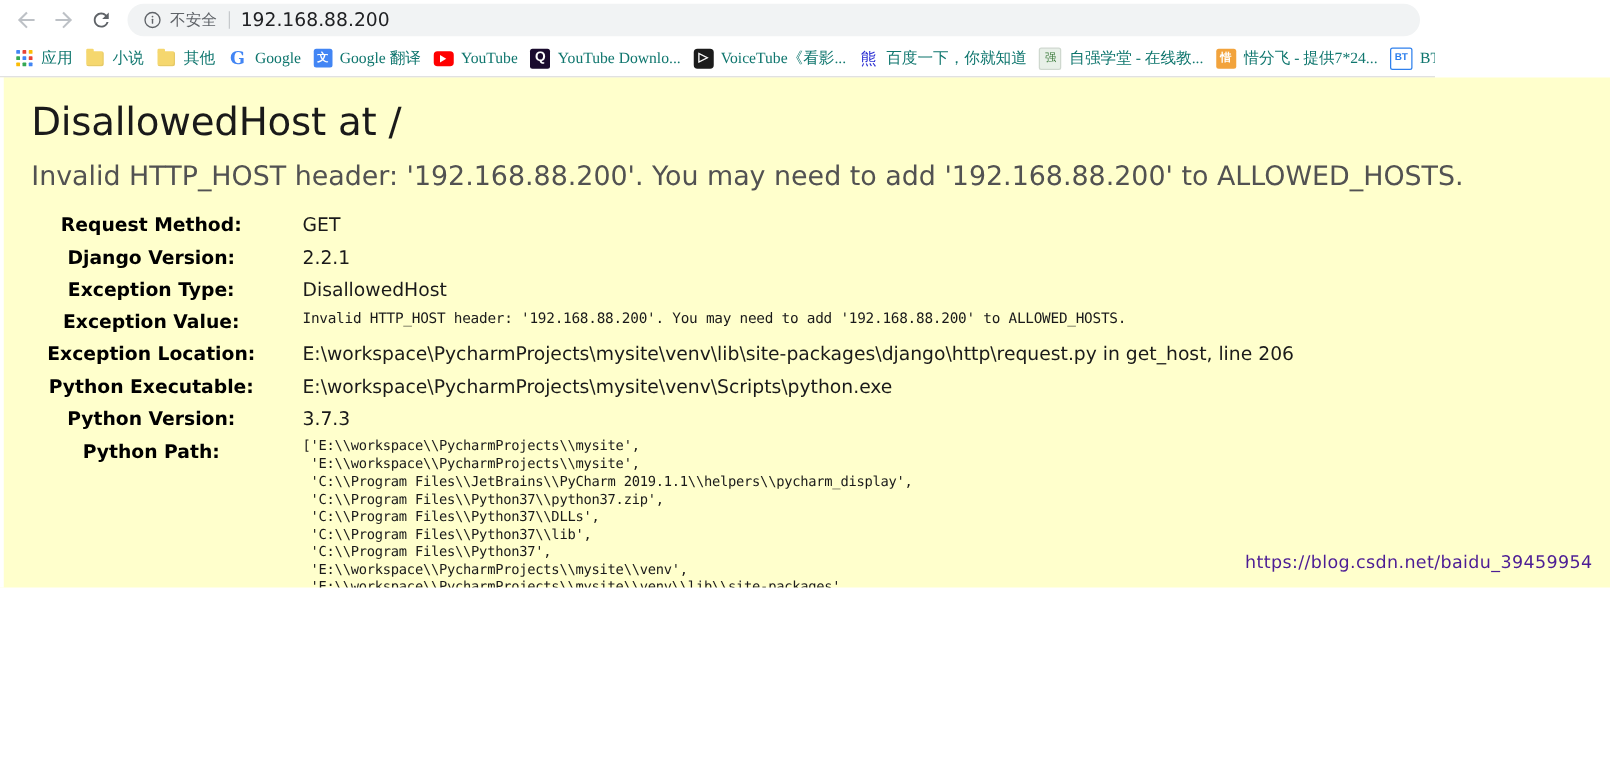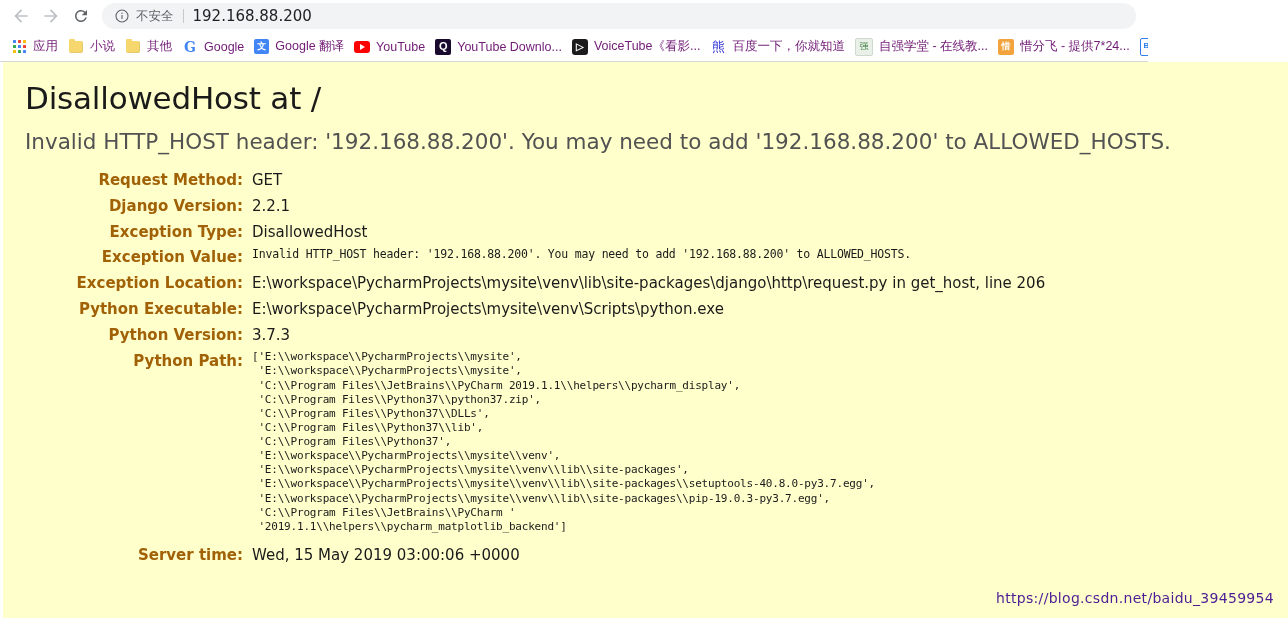--- a/index.html
+++ b/index.html
@@ -104,25 +104,25 @@
     flex: 0 0 auto;
     display: flex;
     align-items: center;
     justify-content: center;
     font-size: 11px;
     line-height: 1;
     border-radius: 2px;
   }
   .bm-label {
     font-size: 12.5px;
-    color: #701a75;
+    color: #0f766e;
     white-space: nowrap;
     overflow: hidden;
     text-overflow: ellipsis;
-    font-family: Liberation Sans, sans-serif;
+    font-family: Liberation Serif, serif;
   }
 
   
   .apps-grid {
     width: 13px; height: 13px;
     display: grid;
     grid-template-columns: repeat(3, 3px);
     grid-template-rows: repeat(3, 3px);
     gap: 2px;
   }
@@ -155,21 +155,21 @@
   .vt-ico{ background:#1b1b1b; color:#fff; font-weight:bold; font-size:10px; border-radius:3px; width:16px;height:16px;}
   .baidu-ico{ color:#2b2fd3; font-size:13px;}
   .zq-ico{ background:#e8f0e8; color:#3a7a3a; font-size:9px; border:1px solid #cfd8cf;}
   .xff-ico{ background:#f2a33c; color:#fff; font-weight:bold; font-size:9px; border-radius:2px;}
   .bt-ico{ background:#ffffff; color:#2f80ed; font-weight:bold; font-size:8px; border:1px solid #2f80ed; border-radius:2px; line-height:1.05;}
 
   
   .page {
     background: #ffffcc;
     width: 1288px;
-    height: 556px;
+    height: 408px;
     box-sizing: border-box;
     border-left: 3px solid #ffffff;
     position: relative;
     overflow: hidden;
     font-family: "DejaVu Sans", sans-serif;
   }
   h1.err-title {
     margin: 0;
     padding: 18px 0 0 22px;
     font-size: 31px;
@@ -186,25 +186,25 @@
     font-family: "DejaVu Sans", sans-serif;
     white-space: nowrap;
   }
 
   table.meta {
     margin-top: 14px;
     border-collapse: collapse;
     font-size: 15px;
   }
   table.meta th {
-    text-align: right;
+    text-align: center;
     vertical-align: top;
-    padding: 2px 9px 2px 16px;
+    padding: 2px 9px 2px 6px;
     width: 224px;
-    color: #a16207;
+    color: #000000;
     font-weight: bold;
     font-family: "DejaVu Sans", sans-serif;
     white-space: nowrap;
     line-height: 1.45;
   }
   table.meta td {
     text-align: left;
     vertical-align: top;
     padding: 2px 0 2px 0;
     color: #1a1a1a;

